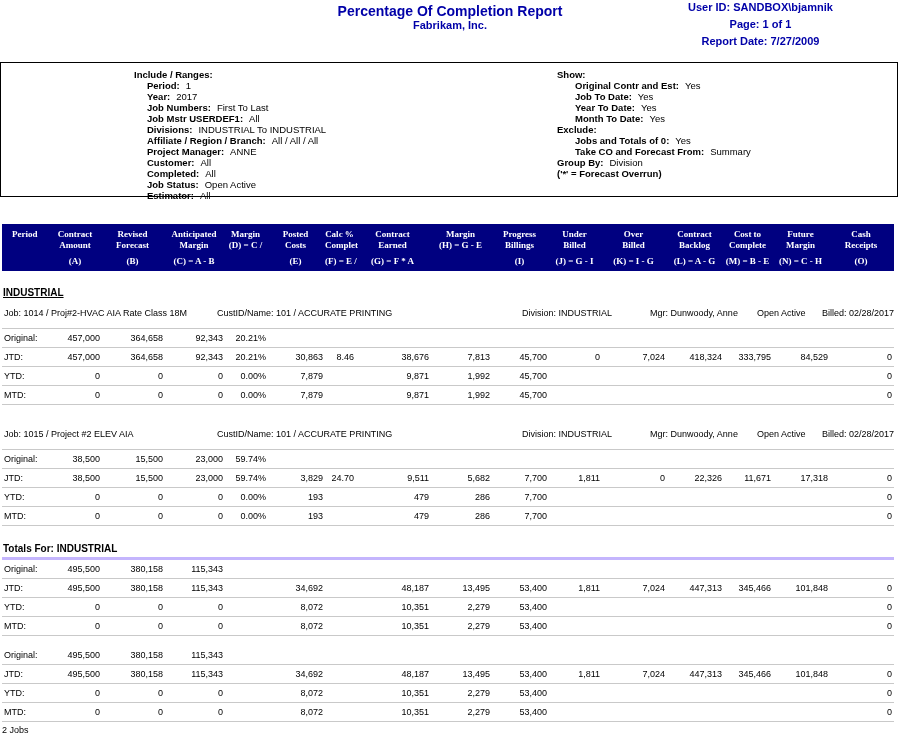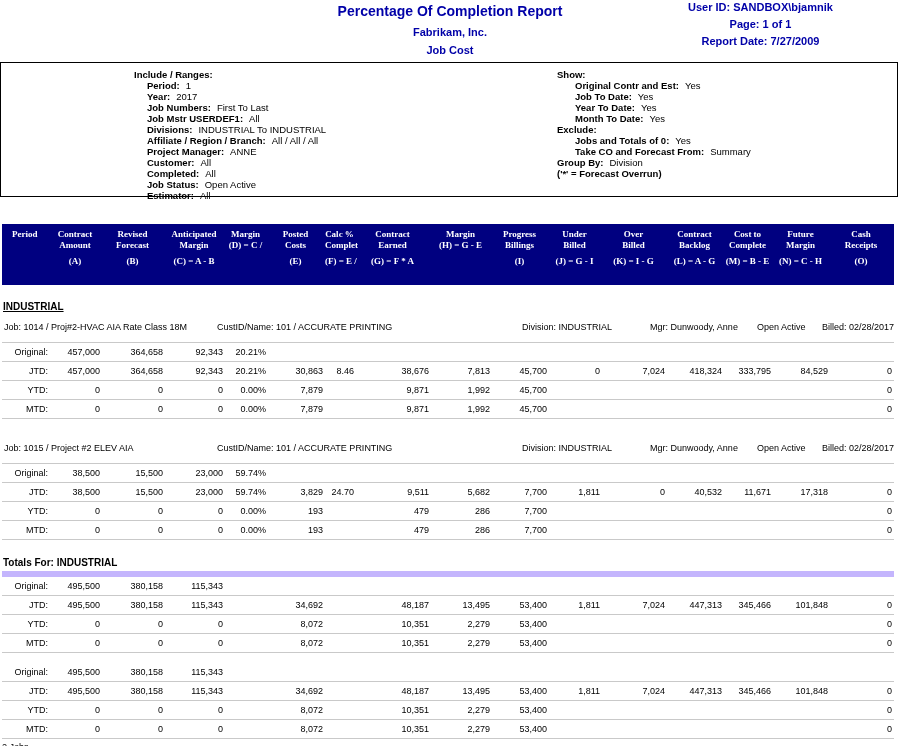--- a/index.html
+++ b/index.html
@@ -1,58 +1,57 @@
 <!DOCTYPE html>
 <html><head>
 <meta charset="utf-8">
 <style>
   html,body{margin:0;padding:0;}
   body{width:900px;height:746px;overflow:hidden;background:#fff;color:#000;
        font-family:"Liberation Sans",sans-serif;}
   .report-header{position:relative;height:62px;}
   .rh-center{text-align:center;padding-top:3px;}
   .rh-title{font-size:14px;font-weight:bold;color:#0000A8;}
-  .rh-company{font-size:11px;font-weight:bold;color:#0000A8;margin-top:7px;}
+  .rh-company{font-size:11px;font-weight:bold;color:#0000A8;}
   .rh-module{font-size:11px;font-weight:bold;color:#0000A8;margin-top:6px;}
   .rh-meta{position:absolute;top:1px;left:688px;}
   .rh-meta div{font-size:11px;font-weight:bold;color:#0000A8;margin-bottom:5px;white-space:nowrap;text-align:center;}
   .options-box{position:relative;height:135px;width:898px;border:1px solid #000;box-sizing:border-box;}
   .opt-col{position:absolute;top:6px;}
   .opt-col.left{left:133px;}
   .opt-col.right{left:556px;}
   .opt-line{font-size:9.5px;line-height:11px;white-space:nowrap;}
   .opt-line.indent{padding-left:13px;}
   .right .opt-line.indent{padding-left:18px;}
   .opt-line .lbl{font-weight:bold;}
   .opt-line .val{margin-left:6px;}
   .report-table{border-collapse:collapse;table-layout:fixed;width:892px;margin:27px 0 0 2px;}
-  .band th{background:#000080;vertical-align:top;padding:5px 2px 18px 0;}
+  .band th{background:#000080;vertical-align:top;padding:5px 2px 4px 0;}
   .band th div{font-family:"Liberation Serif","DejaVu Serif",serif;font-weight:bold;color:#fff;
                font-size:9px;line-height:11px;text-align:center;white-space:nowrap;}
   .band th.first div{text-align:left;padding-left:10px;}
   .band .hl3{margin-top:5px;min-height:11px;}
   td{font-size:9px;line-height:10px;}
   .data-row td{border-bottom:1px solid #c9c9c9;padding:4px 2px 4px 0;text-align:right;white-space:nowrap;}
-  .data-row td.row-label{text-align:right;padding-left:2px;}
+  .data-row td.row-label{text-align:left;padding-left:2px;}
   .spacer td{padding:0;border:none;}
   .group-row td{font-weight:bold;font-size:10px;line-height:11px;padding:2px 0 2px 1px;text-decoration:underline;}
   .job-row td{padding:0;border-bottom:1px solid #c9c9c9;}
   .jobline{position:relative;height:28px;}
   .jf{position:absolute;top:8px;font-size:9px;white-space:nowrap;}
-  .totals-row td{font-weight:bold;font-size:10px;line-height:11px;padding:3px 0 3px 1px;border-bottom:6px solid #c4b5fd;}
+  .totals-row td{font-weight:bold;font-size:10px;line-height:11px;padding:3px 0 3px 1px;border-bottom:3px solid #c4b5fd;}
   .footer{font-size:9px;margin:3px 0 0 2px;}
 </style>
 </head>
 <body>
 
 <div class="report-header">
   <div class="rh-center">
     <div class="rh-title">Percentage Of Completion Report</div>
     <div class="rh-company">Fabrikam, Inc.</div>
-    <div class="rh-module">Job Cost</div>
   </div>
   <div class="rh-meta">
     <div>User ID: SANDBOX\bjamnik</div>
     <div>Page: 1 of 1</div>
     <div>Report Date: 7/27/2009</div>
   </div>
 </div>
 
 <div class="options-box">
   <div class="opt-col left" id="opt-left">
@@ -316,21 +315,21 @@
         <td class="num">15,500</td>
         <td class="num">23,000</td>
         <td class="num">59.74%</td>
         <td class="num">3,829</td>
         <td class="num">24.70</td>
         <td class="num">9,511</td>
         <td class="num">5,682</td>
         <td class="num">7,700</td>
         <td class="num">1,811</td>
         <td class="num">0</td>
-        <td class="num">40,532</td>
+        <td class="num">22,326</td>
         <td class="num">11,671</td>
         <td class="num">17,318</td>
         <td class="num">0</td>
       </tr>
       <tr class="data-row">
         <td class="row-label">YTD:</td>
         <td class="num">0</td>
         <td class="num">0</td>
         <td class="num">0</td>
         <td class="num">0.00%</td>

